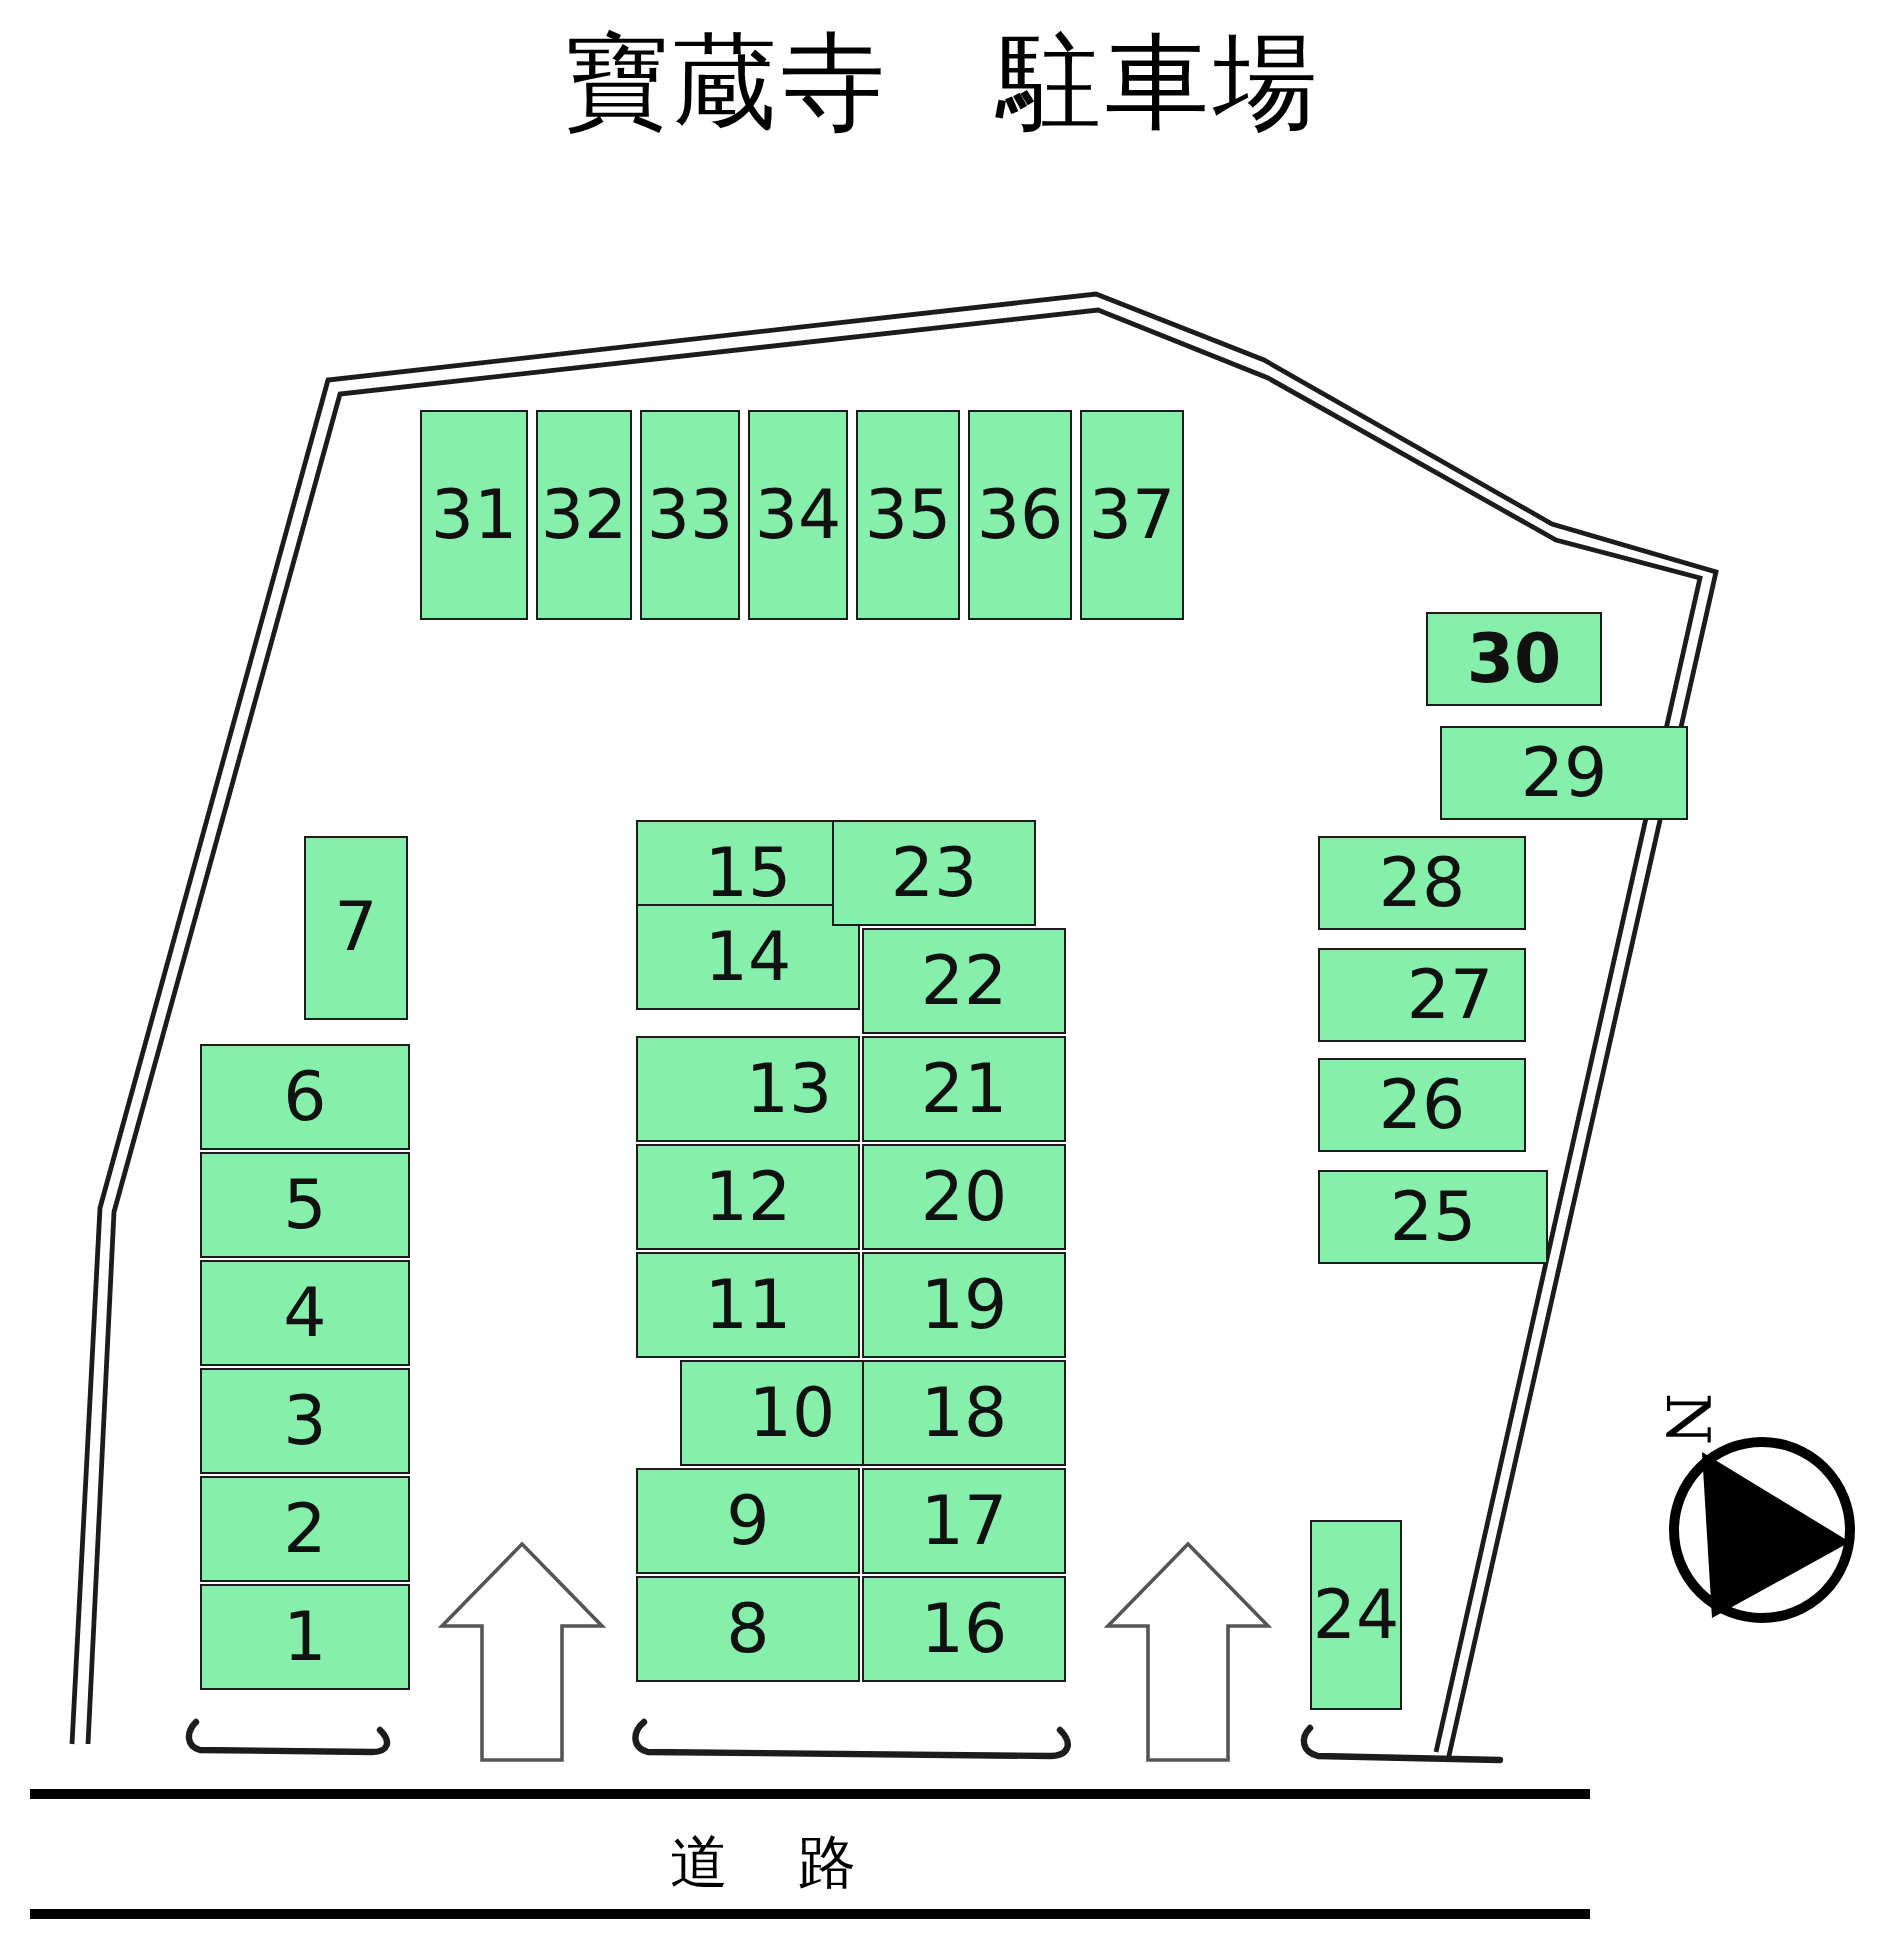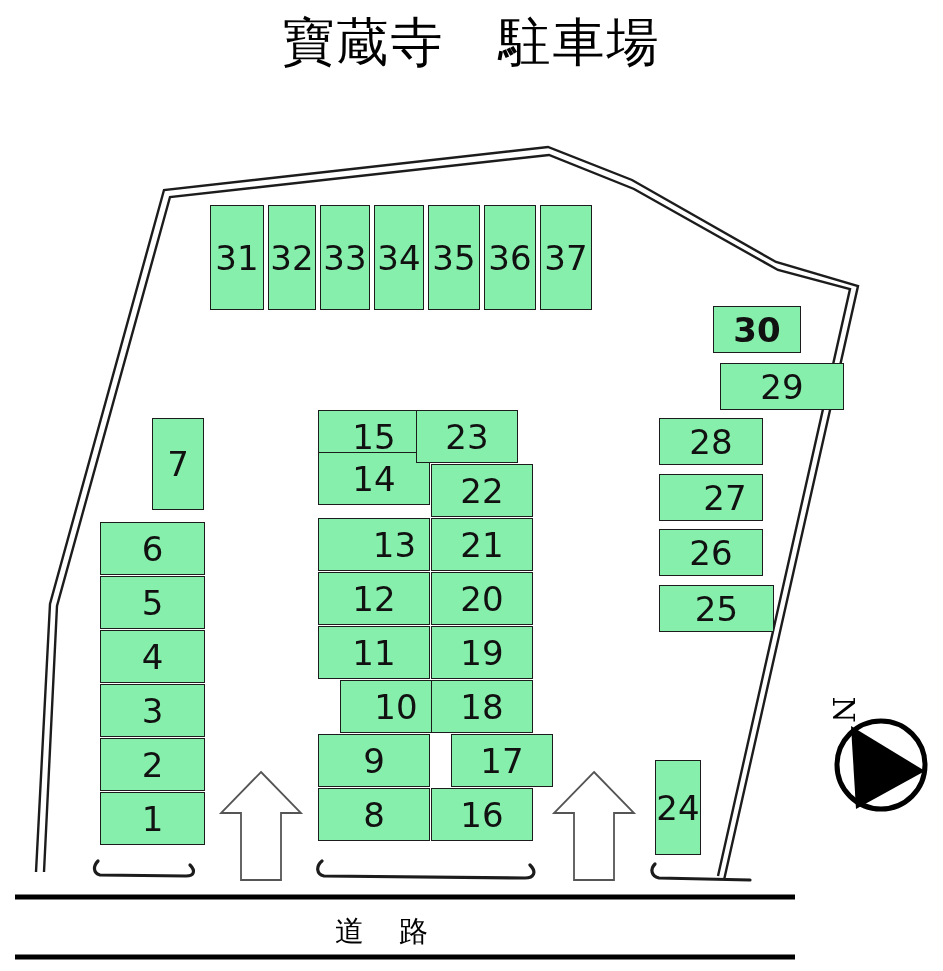--- a/index.html
+++ b/index.html
@@ -195,21 +195,21 @@
   </div>
   <div class="stall" style="left:431px; top:572px; width:102px; height:53px;">
     <span>20</span>
   </div>
   <div class="stall" style="left:431px; top:626px; width:102px; height:53px;">
     <span>19</span>
   </div>
   <div class="stall" style="left:431px; top:680px; width:102px; height:53px;">
     <span>18</span>
   </div>
-  <div class="stall" style="left:451px; top:734px; width:102px; height:53px;">
+  <div class="stall" style="left:431px; top:734px; width:102px; height:53px;">
     <span>17</span>
   </div>
   <div class="stall" style="left:431px; top:788px; width:102px; height:53px;">
     <span>16</span>
   </div>
 
   <div class="stall" style="left:713px; top:306px; width:88px; height:47px;font-weight:bold;">
     <span>30</span>
   </div>
   <div class="stall" style="left:720px; top:363px; width:124px; height:47px;">

